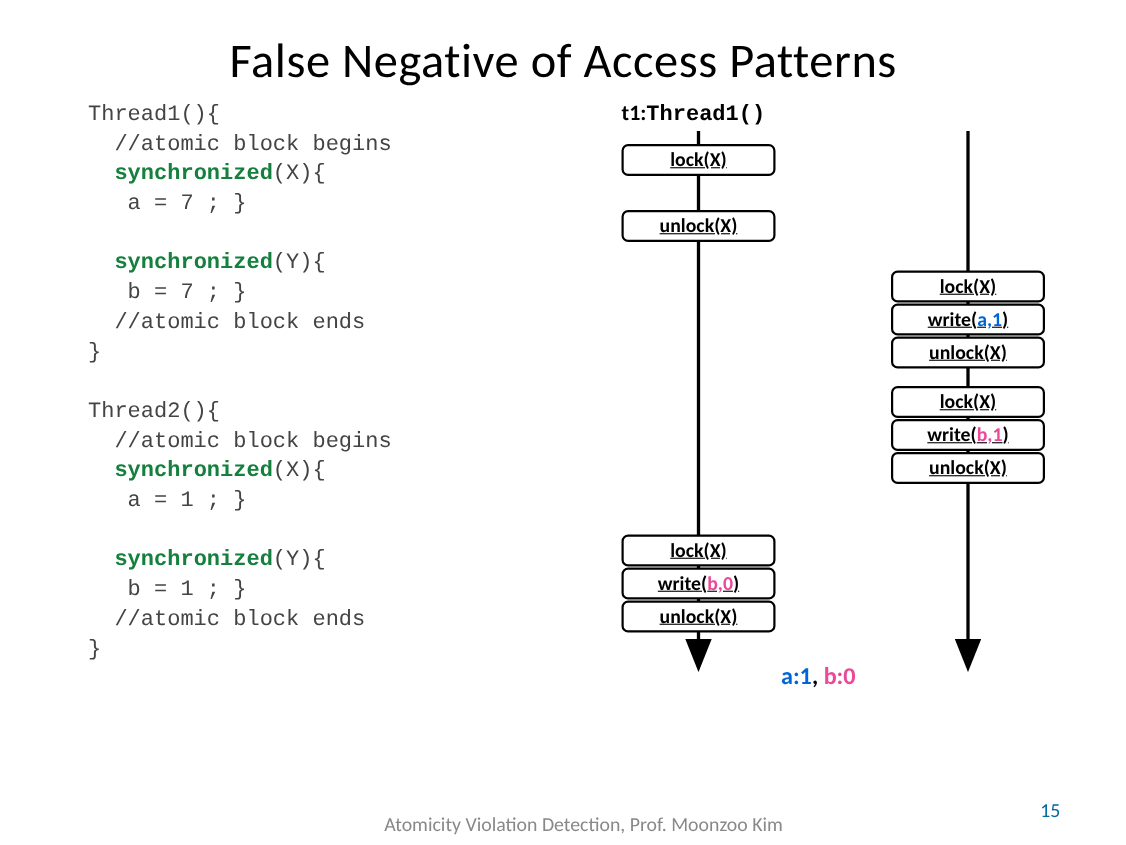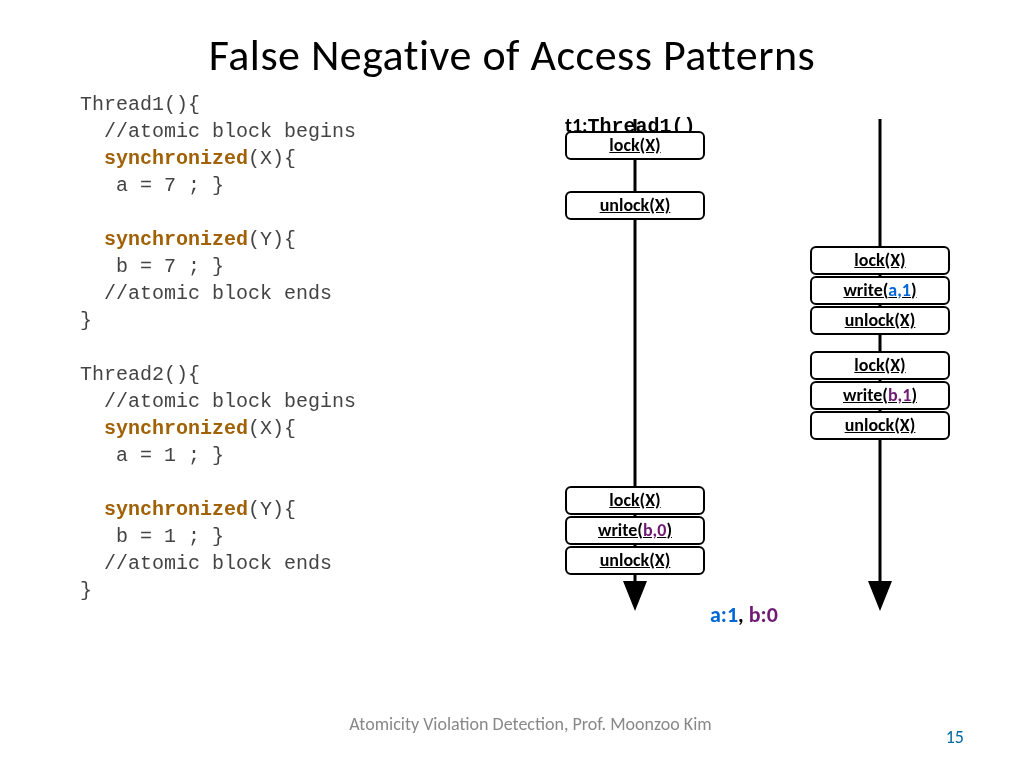--- a/index.html
+++ b/index.html
@@ -25,59 +25,58 @@
   }
   .code-block {
     font-family: "Courier New", monospace;
     font-size: 20px;
     line-height: 1.35;
     white-space: pre;
     color: #444;
     flex: 0 0 auto;
     width: 400px;
   }
-  .code-block .kw { font-weight: bold; color: #a16207; }
+  .code-block .kw { font-weight: bold; color: #15803d; }
   .diagram {
     flex: 1 1 auto;
     position: relative;
     height: 520px;
   }
   .col-header {
     position: absolute;
     font-family: Calibri, Arial, sans-serif;
     font-weight: bold;
     font-size: 20px;
     top: 0;
-    margin-top: 22px;
   }
   .col-header .mono { font-family: "Courier New", monospace; font-weight: bold; }
   .op-box {
     position: absolute;
     border: 2.5px solid #000;
     border-radius: 6px;
     background: #fff;
     font-family: Calibri, Arial, sans-serif;
     font-weight: bold;
     font-size: 18px;
     text-align: center;
     padding: 1px 0;
     width: 140px;
     line-height: 1.25;
     text-decoration: underline;
   }
   .blue { color: #0066d6; }
-  .red { color: #701a75; }
+  .red { color: #ec4899; }
   .result {
     position: absolute;
     font-weight: bold;
     font-size: 22px;
   }
   .footer {
     position: absolute;
-    bottom: 33px;
+    bottom: 8px;
     left: 0;
     width: 100%;
     text-align: center;
     color: #888;
     font-size: 18px;
     padding-left: 37px;
   }
   .page-num {
     position: absolute;
     bottom: 20px;

